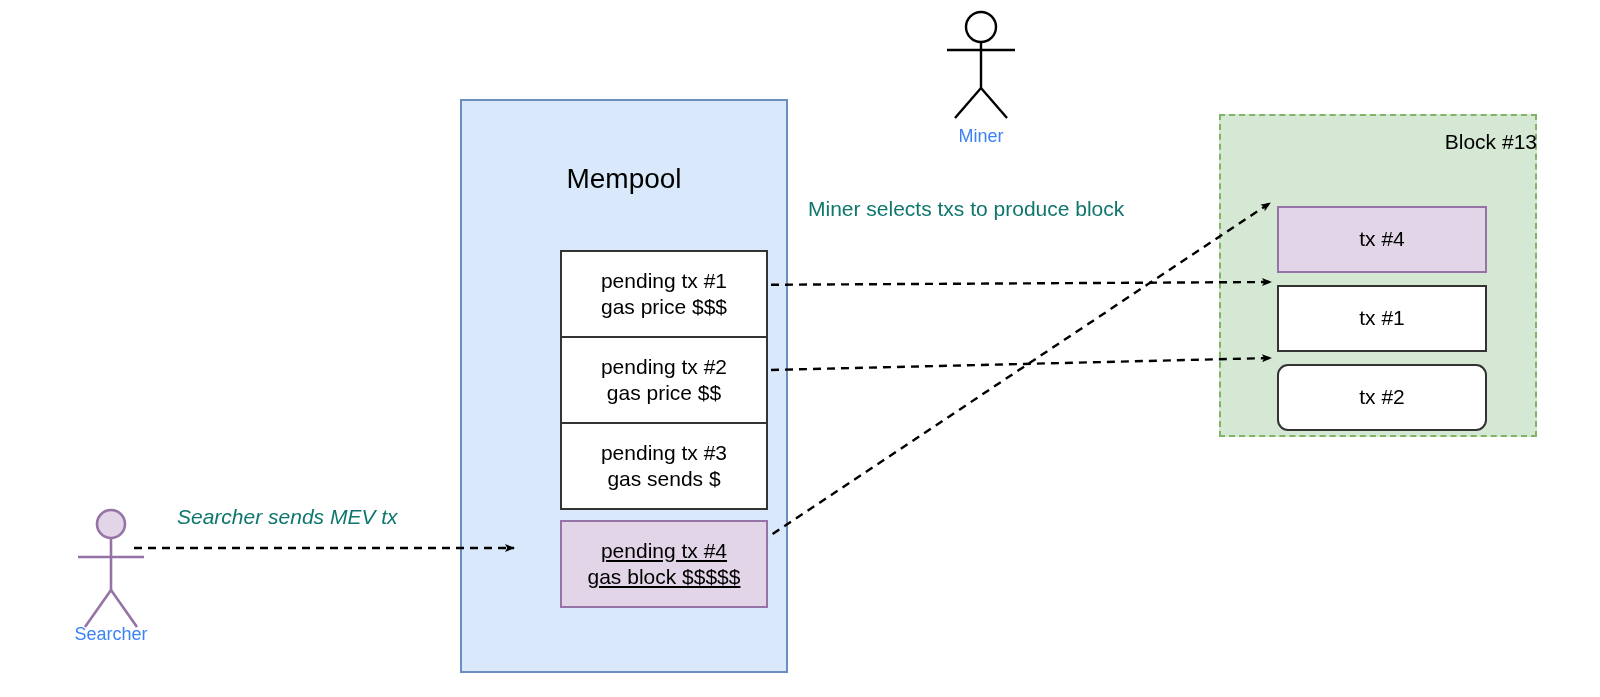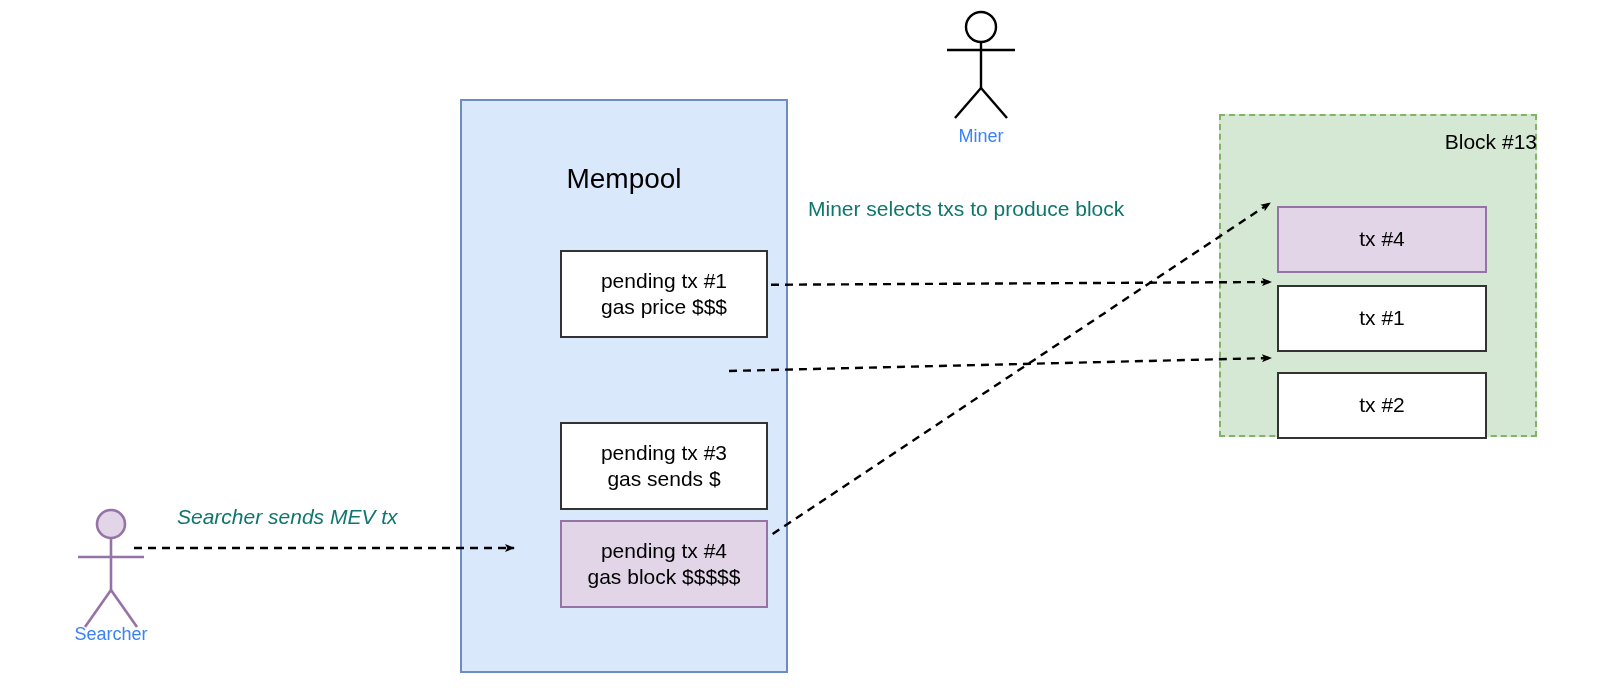--- a/index.html
+++ b/index.html
@@ -77,20 +77,21 @@
     height: 88px;
     background: #ffffff;
     border: 2px solid #333333;
     font-size: 21px;
     color: #000000;
     margin-left: 40px;
   }
   .tx.highlight {
     background: #e1d5e7;
     border: 2px solid #9673a6;
+    text-decoration: underline;
   }
   .tx-line { display: block; white-space: nowrap; }
   
   .btx {
     left: 1277px;
     width: 210px;
     height: 67px;
     background: #ffffff;
     border: 2px solid #333333;
     font-size: 21px;
@@ -156,36 +157,40 @@
       <line x1="947" y1="50" x2="1015" y2="50" stroke="#000000" stroke-width="2.4"></line>
       <line x1="981" y1="88" x2="955" y2="118" stroke="#000000" stroke-width="2.4"></line>
       <line x1="981" y1="88" x2="1007" y2="118" stroke="#000000" stroke-width="2.4"></line>
     </g>
   </svg>
 
   <div class="box tx" style="top:250px;">
     <span class="tx-line">pending tx #1</span>
     <span class="tx-line">gas price $$$</span>
   </div>
+  <div class="box tx" style="top:336px;">
+    <span class="tx-line">pending tx #2</span>
+    <span class="tx-line">gas price $$</span>
+  </div>
   <div class="box tx" style="top:422px;">
     <span class="tx-line">pending tx #3</span>
     <span class="tx-line">gas sends $</span>
   </div>
   <div class="box tx highlight" style="top:520px;">
     <span class="tx-line">pending tx #4</span>
     <span class="tx-line">gas block $$$$$</span>
   </div>
 
   <div class="box btx highlight" style="top:170px;">
     <span class="tx-line">tx #4</span>
   </div>
   <div class="box btx" style="top:249px;">
     <span class="tx-line">tx #1</span>
   </div>
-  <div class="box btx" style="top:336px;">
+  <div class="box btx" style="top:328px;border-radius:11px;">
     <span class="tx-line">tx #2</span>
   </div>
 
   <div class="actor-label" style="left:41px; top:624px; width:140px;">Searcher</div>
   <div class="actor-label" style="left:921px; top:126px; width:120px;">Miner</div>
 
   <div class="edge-label" style="left:177px; top:505px;font-style:italic;">Searcher sends MEV tx</div>
   <div class="edge-label" style="left:808px; top:197px;">Miner selects txs to produce block</div>
 
 </div>

